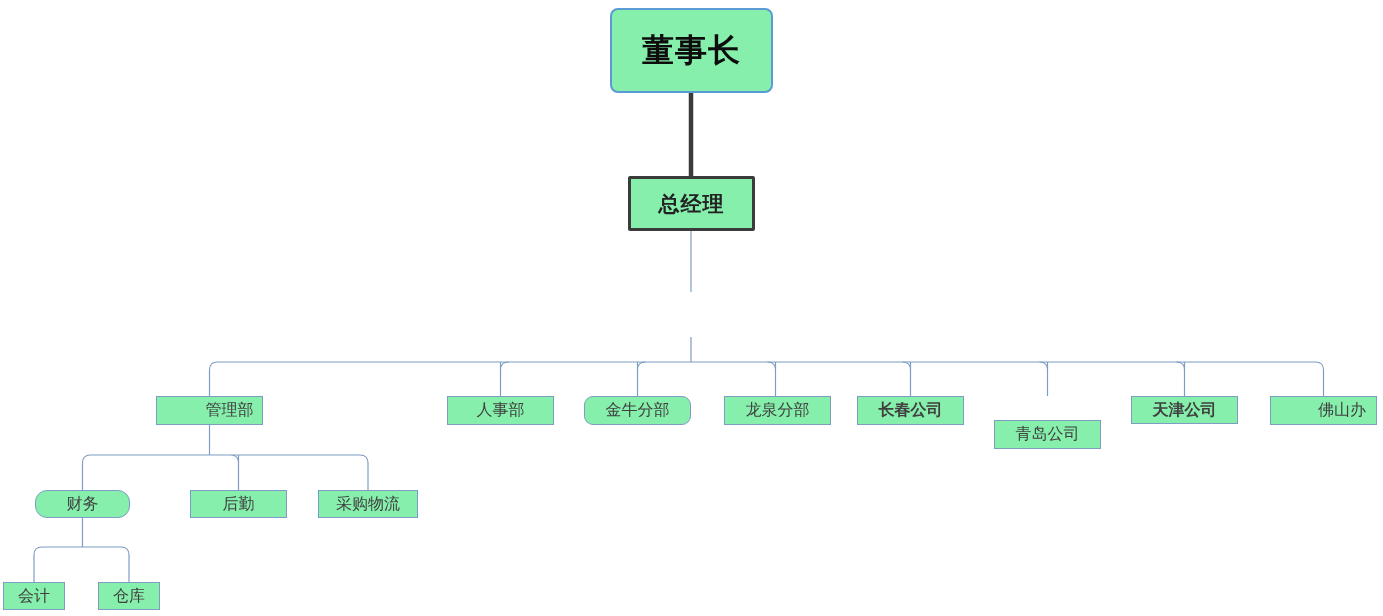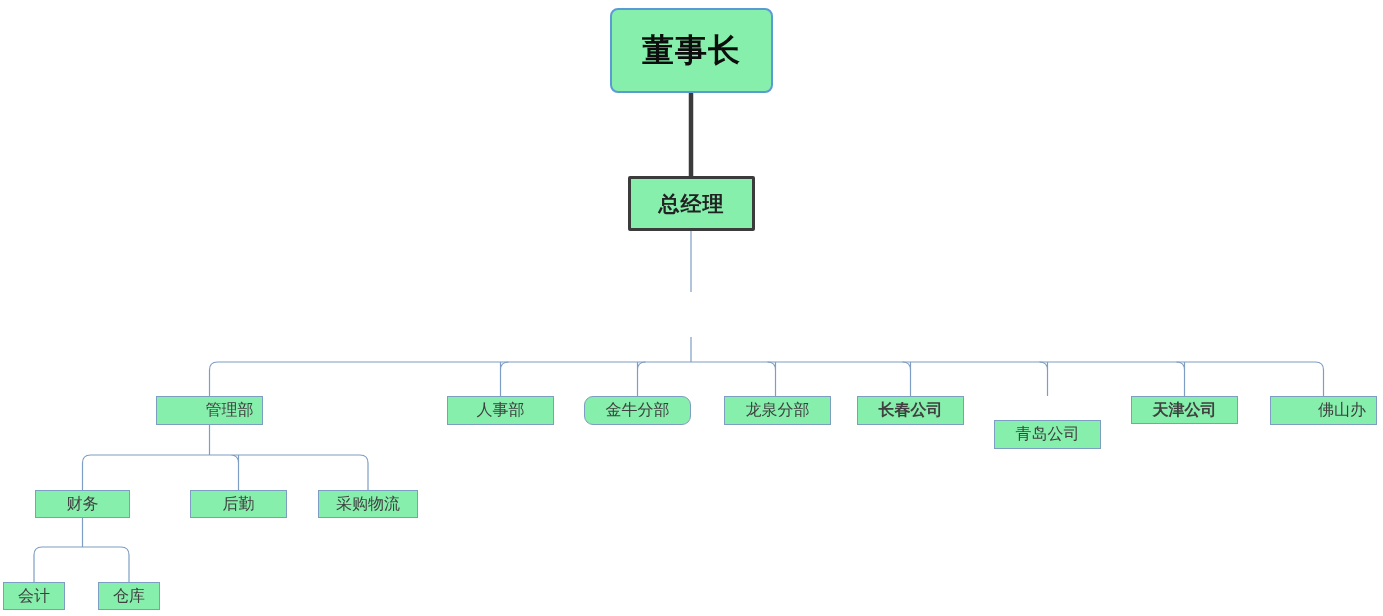--- a/index.html
+++ b/index.html
@@ -67,20 +67,20 @@
 
   <div class="node node--light" style="left:156px;top:396px;width:107px;height:29px;padding-left:40px;">管理部</div>
   <div class="node node--light" style="left:447px;top:396px;width:107px;height:29px;">人事部</div>
   <div class="node node--light" style="left:584px;top:396px;width:107px;height:29px;border-radius:9px;">金牛分部</div>
   <div class="node node--light" style="left:724px;top:396px;width:107px;height:29px;">龙泉分部</div>
   <div class="node node--light" style="left:857px;top:396px;width:107px;height:29px;font-weight:bold;">长春公司</div>
   <div class="node node--light" style="left:994px;top:396px;width:107px;height:29px;margin-top:24px;">青岛公司</div>
   <div class="node node--light" style="left:1131px;top:396px;width:107px;height:28px;font-weight:bold;">天津公司</div>
   <div class="node node--light" style="left:1270px;top:396px;width:107px;height:29px;padding-left:37px;">佛山办</div>
 
-  <div class="node node--light" style="left:35px;top:490px;width:95px;height:28px;">财务</div>
+  <div class="node node--light" style="left:35px;top:490px;width:95px;height:28px;border-radius:12px;">财务</div>
   <div class="node node--light" style="left:190px;top:490px;width:97px;height:28px;">后勤</div>
   <div class="node node--light" style="left:318px;top:490px;width:100px;height:28px;">采购物流</div>
 
   <div class="node node--light" style="left:3px;top:582px;width:62px;height:28px;">会计</div>
   <div class="node node--light" style="left:98px;top:582px;width:62px;height:28px;text-align:center;">仓库</div>
 
 </div>
 
 </body></html>

